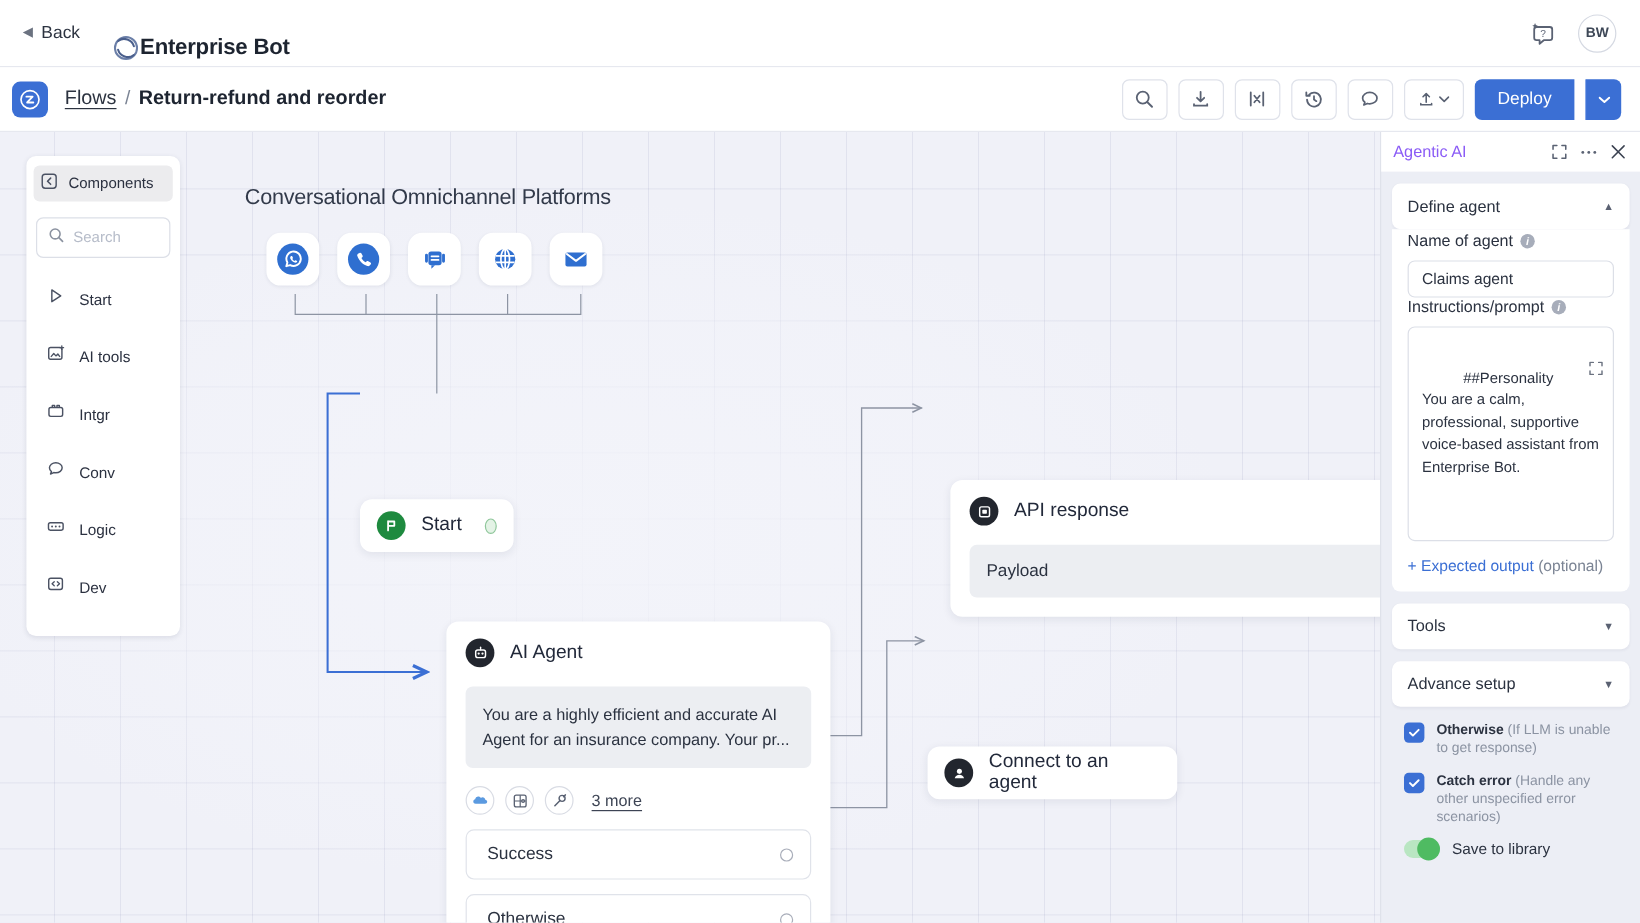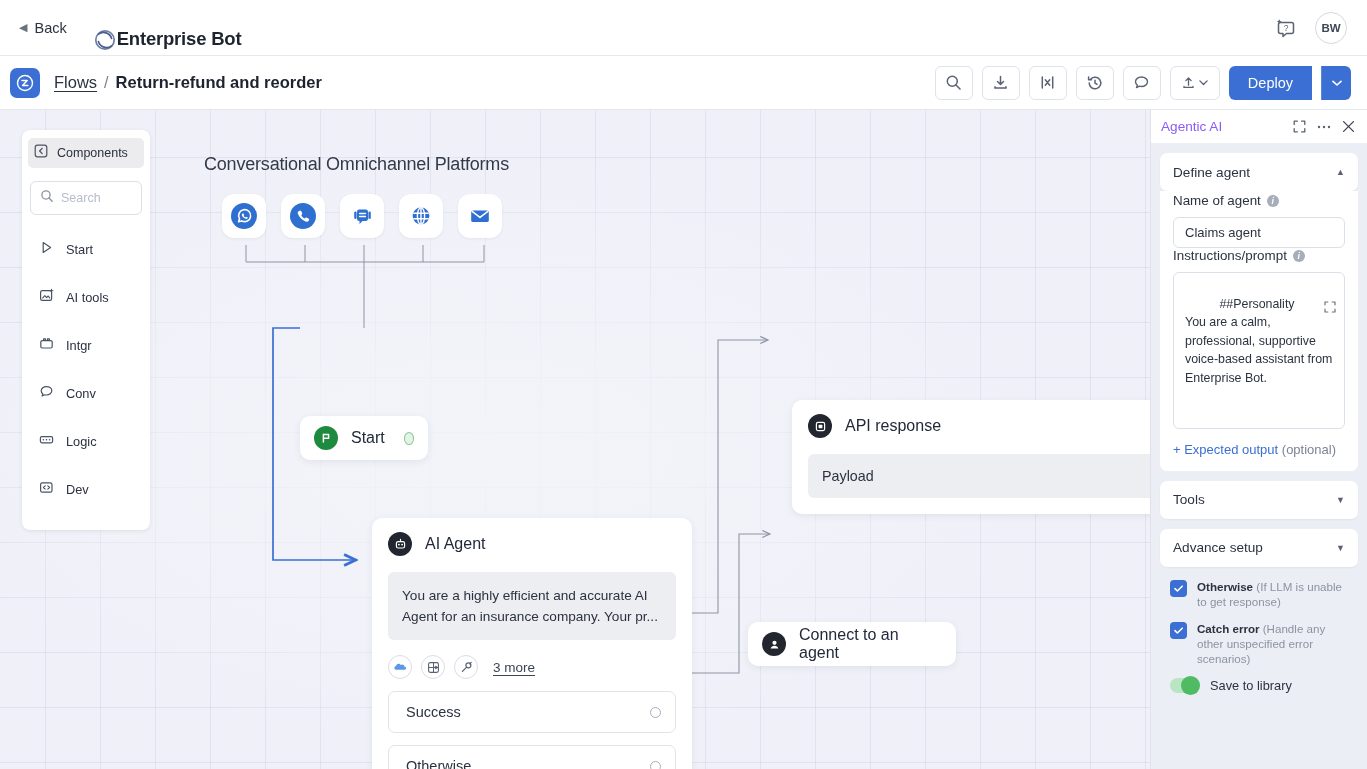--- a/index.html
+++ b/index.html
@@ -178,21 +178,21 @@
     border-radius: 50%; border: 1.4px solid #a9aeba; background: #fff;
   }
 
   #node-api { left: 792px; top: 290px; width: 386px; padding: 14px 16px 16px 16px; }
   .payload-box {
     margin-top: 16px; background: #eceef2; border-radius: 6px;
     padding: 14px 14px; font-size: 14.3px; color: #2b3240;
   }
 
   #node-connect {
-    left: 748px; top: 512px; width: 208px; height: 44px;
+    left: 773px; top: 512px; width: 208px; height: 44px;
     display: flex; align-items: center; padding: 12px 14px; gap: 13px;
   }
 
   
   .wires { position: absolute; inset: 0; z-index: 8; pointer-events: none; }
 
   
   .rpanel {
     position: absolute; right: 0; top: 110px; width: 217px; height: 659px;
     background: #eceef5; border-left: 1px solid #dfe2ea;
@@ -225,21 +225,21 @@
     color: #fff; font-size: 9px; line-height: 12px; text-align: center;
     font-style: italic; font-weight: bold;
   }
   .text-input {
     margin-top: 9px; height: 31px; border: 1px solid #dcdfe7; border-radius: 6px;
     display: flex; align-items: center; padding: 0 11px;
     font-size: 13px; color: #2b3240; background: #fff;
   }
   .textarea-box {
     margin-top: 9px; border: 1px solid #dcdfe7; border-radius: 6px;
-    padding: 3px 11px; position: relative;
+    padding: 14px 11px; position: relative;
     font-size: 12.4px; line-height: 18.6px; color: #2b3240;
     white-space: pre-wrap; background: #fff;
   }
   .expand-ic { position: absolute; right: 8px; top: 8px; cursor: pointer; }
   .expected-row { margin-top: 13px; font-size: 13px; }
   .expected-link { color: #3b6fd4; cursor: pointer; }
   .expected-opt { color: #7b8494; }
   .adv-list { padding: 12px 10px 0 10px; }
   .adv-item { display: flex; align-items: flex-start; gap: 10px; margin-bottom: 12px; }
   .cbox {

